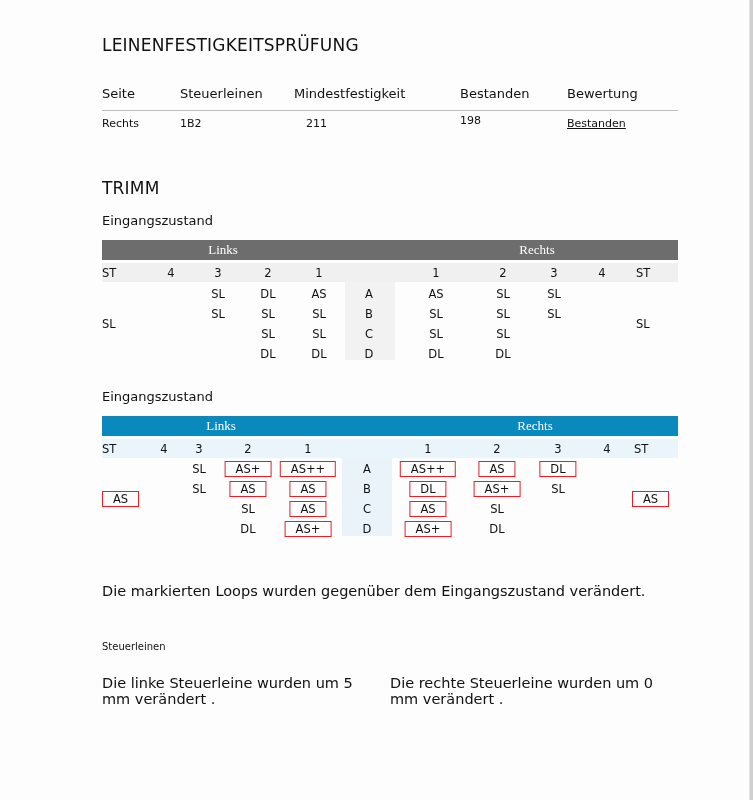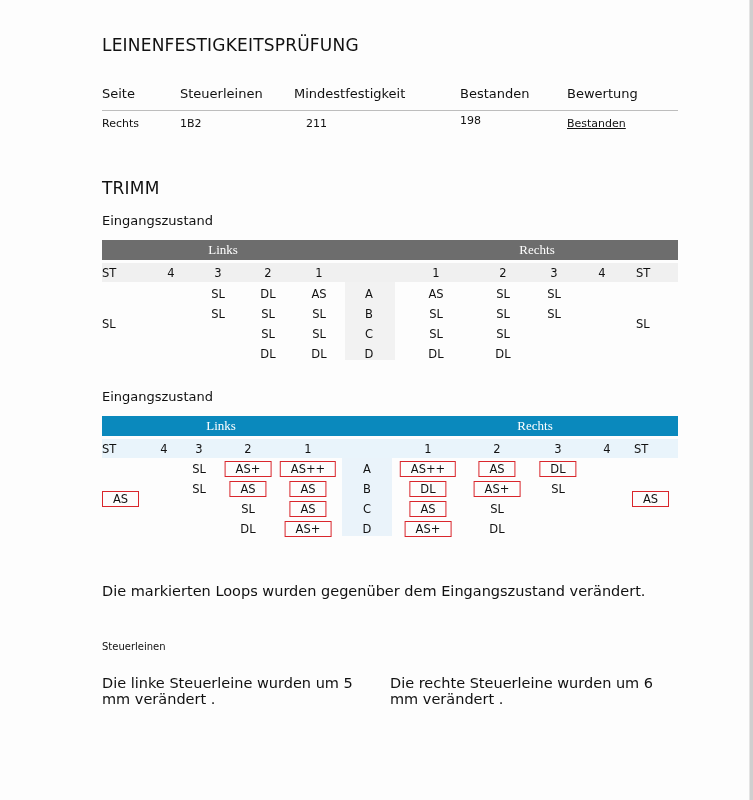--- a/index.html
+++ b/index.html
@@ -135,13 +135,13 @@
     <div class="cell" style="left: 248px; top: 522px;">DL</div>
     <div class="cell" style="left: 308px; top: 522px;"><span class="mark">AS+</span></div>
     <div class="cell" style="left: 428px; top: 522px;"><span class="mark">AS+</span></div>
     <div class="cell" style="left: 497px; top: 522px;">DL</div>
   </div>
 
 <div class="abs para" style="left:102px;top:583px;">Die markierten Loops wurden gegenüber dem Eingangszustand verändert.</div>
 
 <div class="abs small" style="left:102px;top:641px;">Steuerleinen</div>
 <div class="abs para" style="left:102px;top:675px;width:280px;white-space:normal;line-height:16px;">Die linke Steuerleine wurden um 5 mm verändert .</div>
-<div class="abs para" style="left:390px;top:675px;width:265px;white-space:normal;line-height:16px;">Die rechte Steuerleine wurden um 6 mm verändert .</div>
+<div class="abs para" style="left:390px;top:675px;width:265px;white-space:normal;line-height:16px;">Die rechte Steuerleine wurden um 0 mm verändert .</div>
 
 </body></html>

